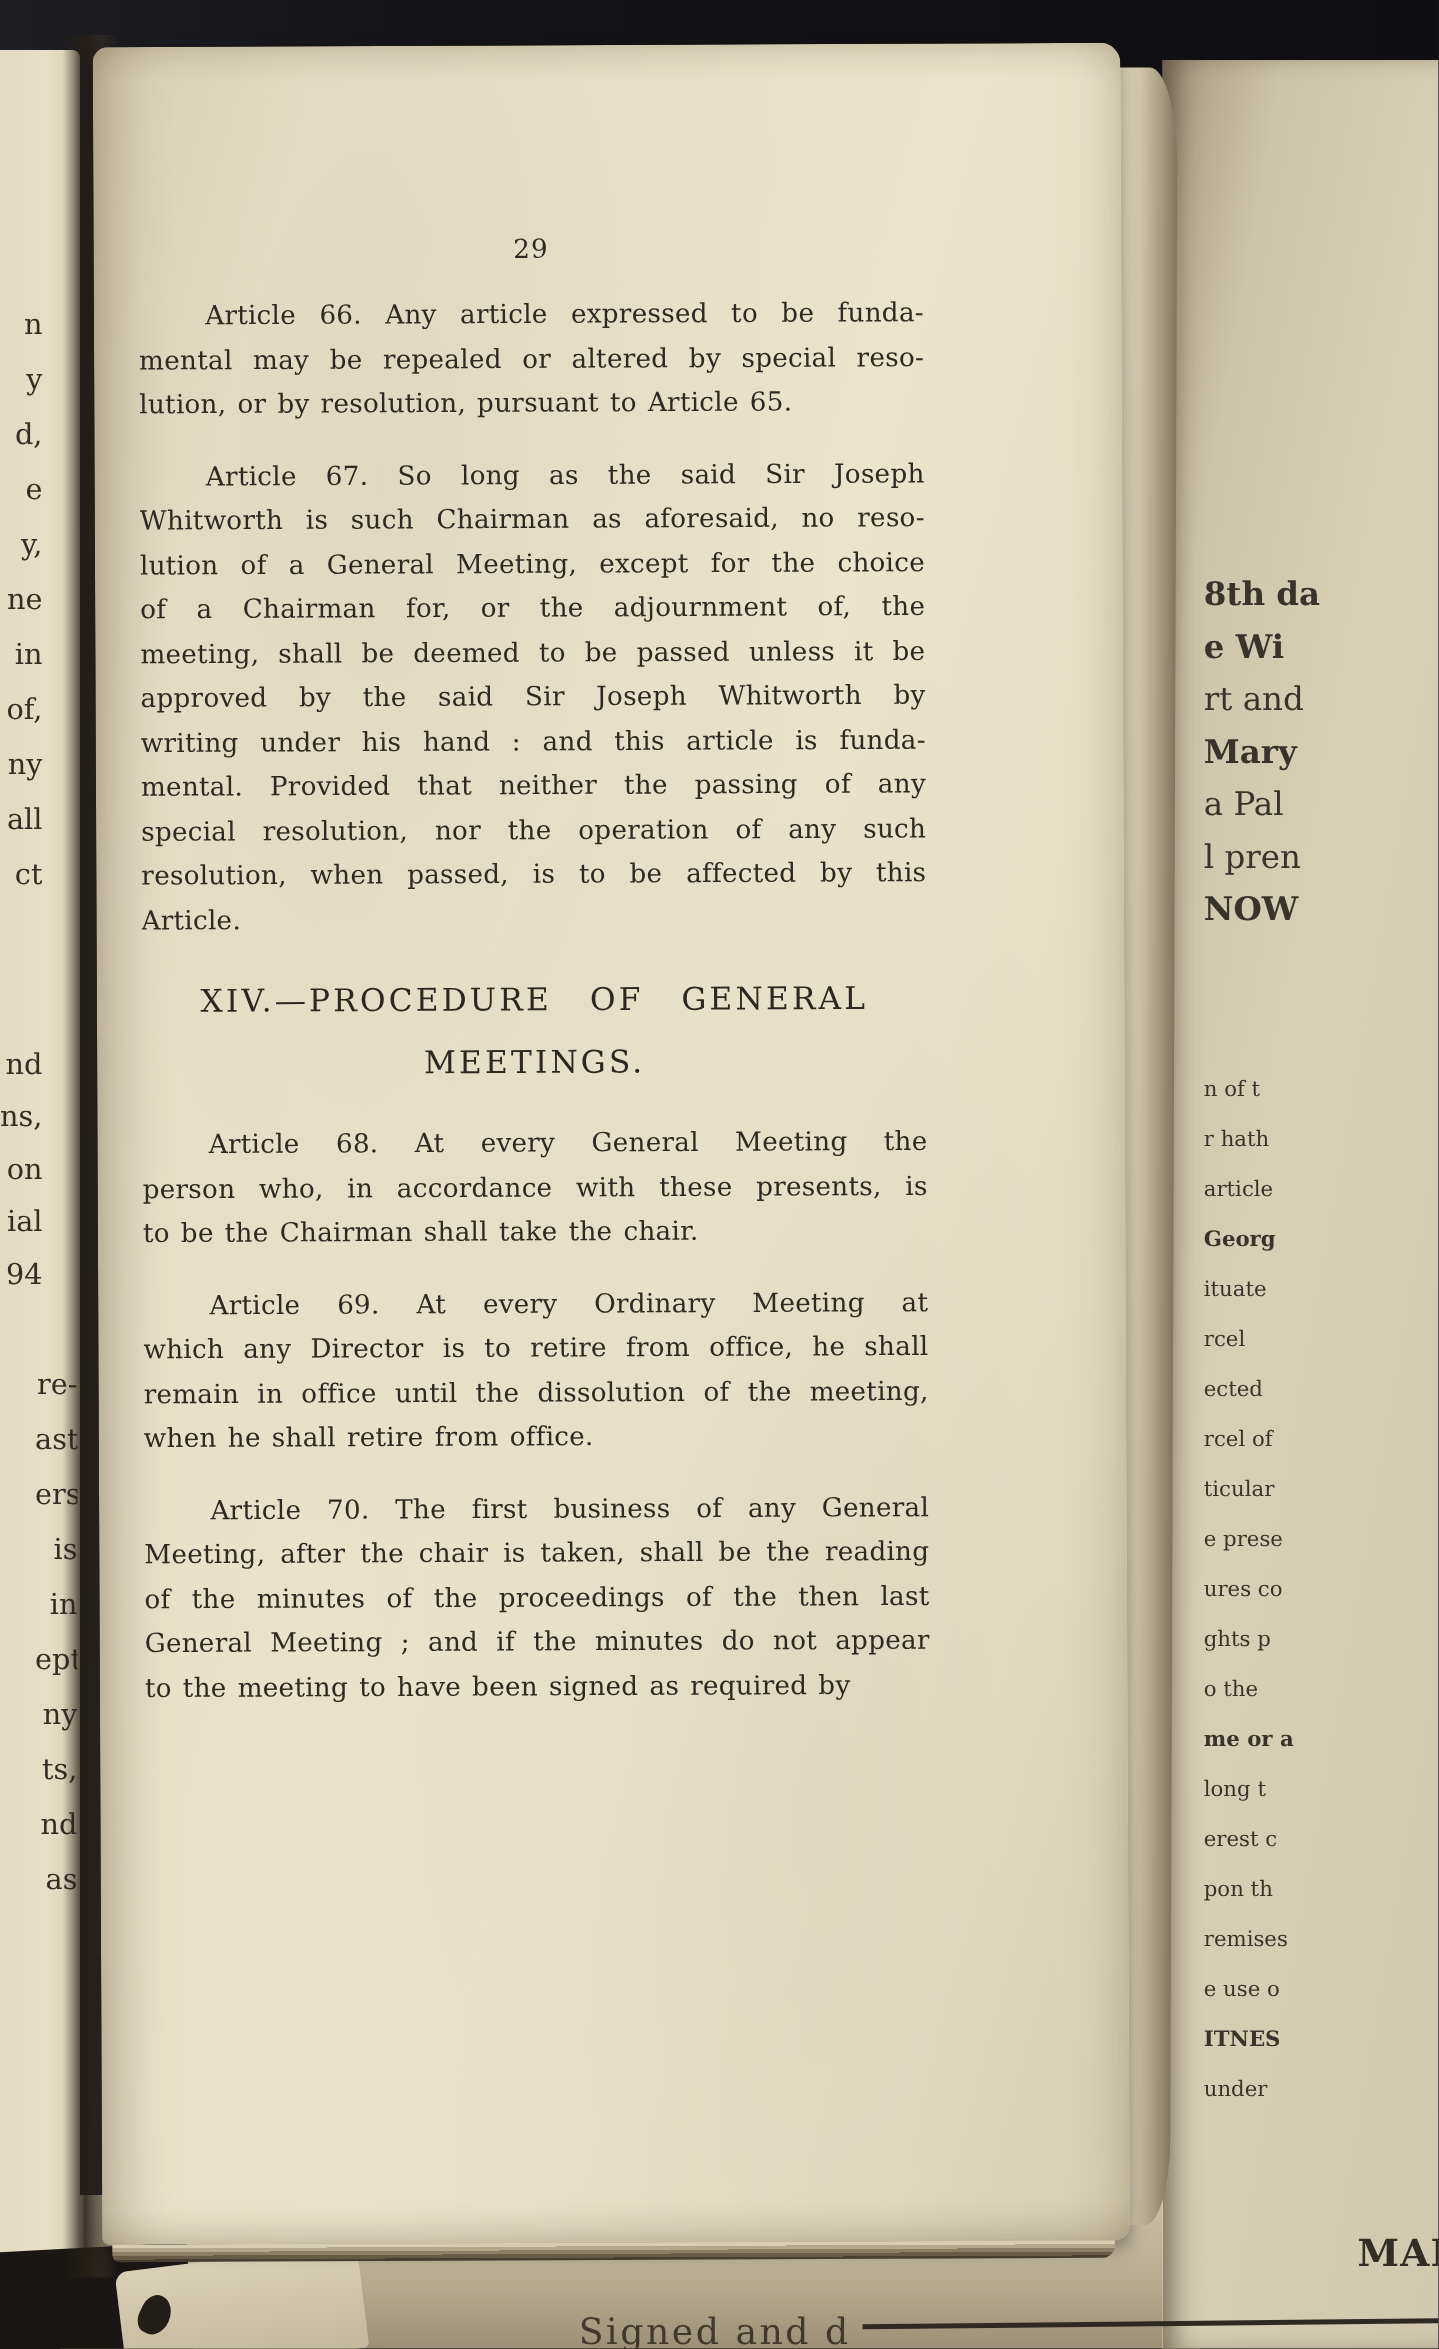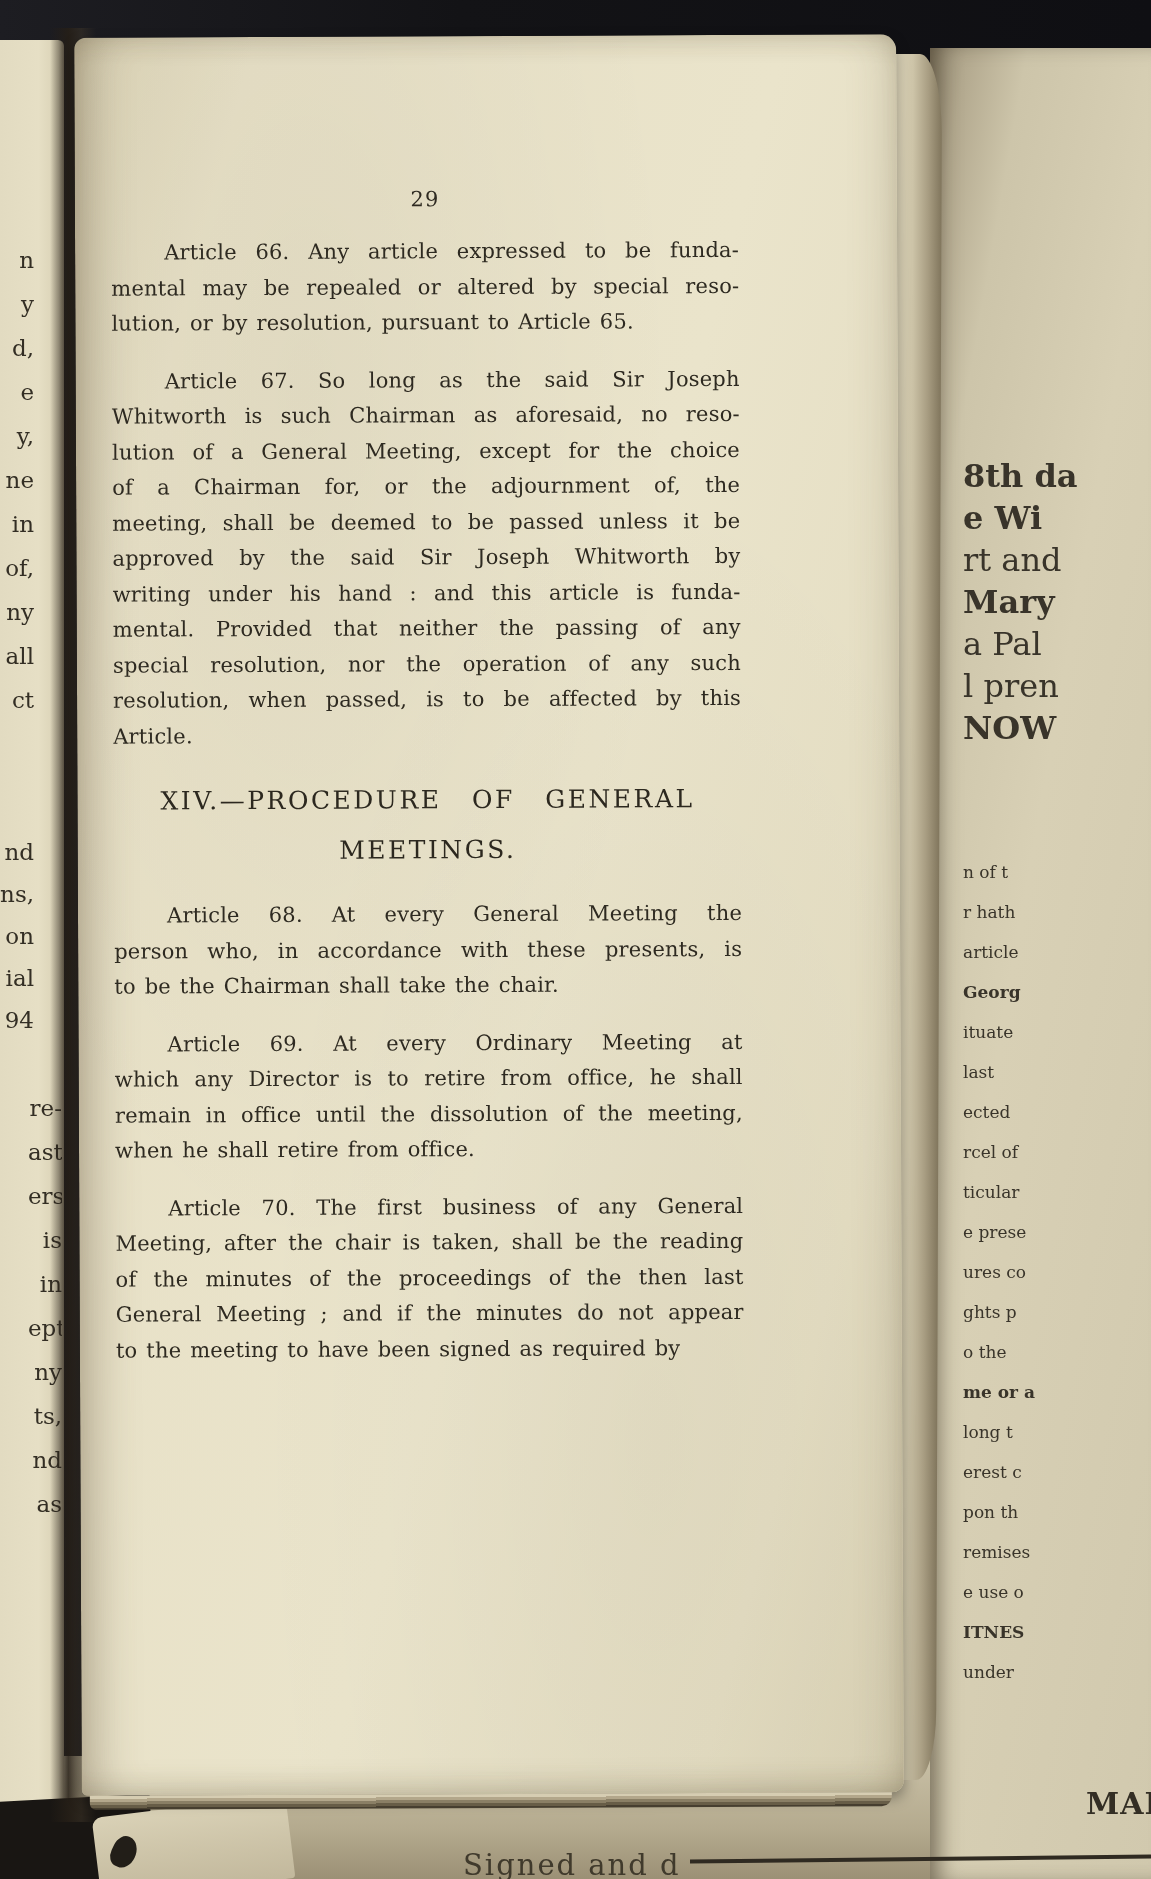--- a/index.html
+++ b/index.html
@@ -28,21 +28,21 @@
                rgba(66,56,42,.45) 68%,rgba(38,31,23,0) 100%);
   }
 
   
   .right-page{
     position:absolute;left:930px;top:48px;width:221px;height:1831px;z-index:1;
     background:linear-gradient(100deg,#968c74 0%,#b3a98f 7%,#cdc5aa 18%,#d8d0b5 45%,#d1c9ae 100%);
     box-shadow:inset 16px 0 22px -8px rgba(55,45,30,.6);
   }
   .rg{position:absolute;left:33px;color:#39342a;white-space:nowrap;}
-  .rg-a{top:407px;font-size:32px;line-height:42px;}
+  .rg-a{top:407px;font-size:26px;line-height:42px;}
   .rg-b{top:804px;font-size:17px;line-height:40px;}
   .rg .b{font-weight:bold;}
   .rg-mar{position:absolute;left:156px;top:1738px;font-size:30px;font-weight:bold;
           letter-spacing:1px;color:#332e24;}
 
   
   .right-curl{
     position:absolute;left:891px;top:54px;width:48px;height:1726px;z-index:3;
     background:linear-gradient(90deg,#e0d8bd 0%,#cdc4a8 40%,#a89d82 72%,#81765d 100%);
     border-radius:0 22px 20px 0 / 0 80px 70px 0;
@@ -153,21 +153,21 @@
         <div class="frag">a Pal</div>
         <div class="frag">l pren</div>
         <div class="frag b">NOW</div>
       </div>
     <div class="rg rg-b">
         <div class="frag">n of t</div>
         <div class="frag">r hath</div>
         <div class="frag">article</div>
         <div class="frag b">Georg</div>
         <div class="frag">ituate</div>
-        <div class="frag">last</div>
+        <div class="frag">rcel</div>
         <div class="frag">ected</div>
         <div class="frag">rcel of</div>
         <div class="frag">ticular</div>
         <div class="frag">e prese</div>
         <div class="frag">ures co</div>
         <div class="frag">ghts p</div>
         <div class="frag">o the</div>
         <div class="frag b">me or a</div>
         <div class="frag">long t</div>
         <div class="frag">erest c</div>

